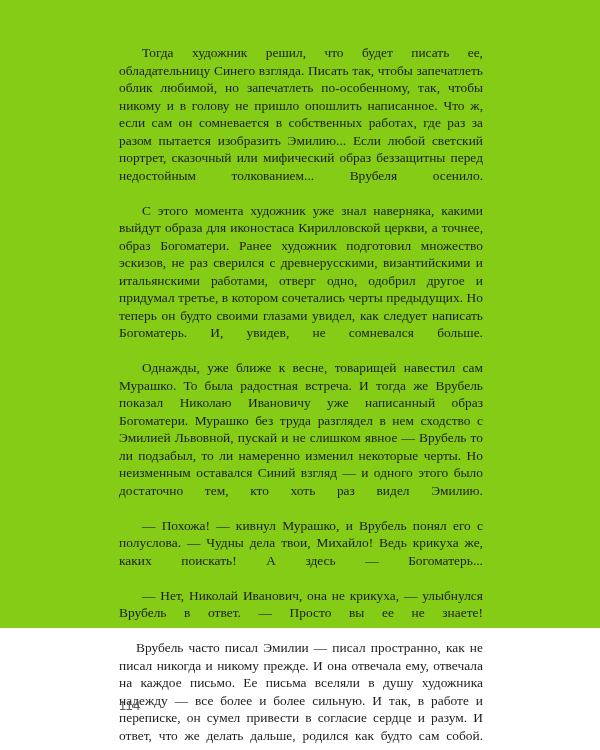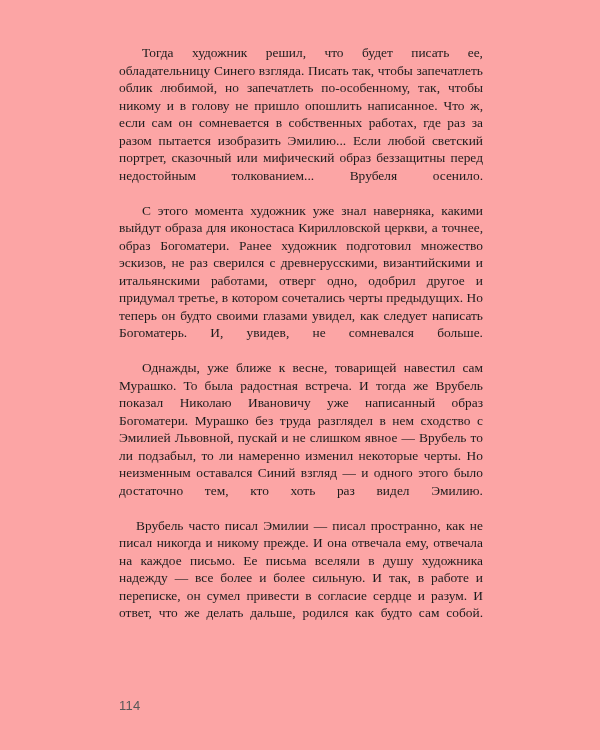--- a/index.html
+++ b/index.html
@@ -11,22 +11,22 @@
     height: 750px;
     background: #ffffff;
     font-family: "Liberation Serif", "DejaVu Serif", serif;
     color: #1a1a1a;
     overflow: hidden;
   }
 
   #page {
     position: relative;
     width: 600px;
-    height: 750px;
-    background: #fca5a5;
+    height: 628px;
+    background: #84cc16;
   }
 
   #text-block {
     position: absolute;
     left: 119px;
     top: 44px;
     width: 364px;
   }
 
   p.para {
@@ -72,21 +72,23 @@
 <div id="page">
 
   <div id="text-block">
 
     <p class="para">Тогда художник решил, что будет писать ее, обладательницу Синего взгляда. Писать так, чтобы запечатлеть облик любимой, но запечатлеть по-особенному, так, чтобы никому и в голову не пришло опошлить написанное. Что ж, если сам он сомневается в собственных работах, где раз за разом пытается изобразить Эмилию... Если любой светский портрет, сказочный или мифический образ беззащитны перед недостойным толкованием... Врубеля осенило.</p>
 
     <p class="para">С этого момента художник уже знал наверняка, какими выйдут образа для иконостаса Кирилловской церкви, а точнее, образ Богоматери. Ранее художник подготовил множество эскизов, не раз сверился с древнерусскими, византийскими и итальянскими работами, отверг одно, одобрил другое и придумал третье, в котором сочетались черты предыдущих. Но теперь он будто своими глазами увидел, как следует написать Богоматерь. И, увидев, не сомневался больше.</p>
 
     <p class="para">Однажды, уже ближе к весне, товарищей навестил сам Мурашко. То была радостная встреча. И тогда же Врубель показал Николаю Ивановичу уже написанный образ Богоматери. Мурашко без труда разглядел в нем сходство с Эмилией Львовной, пускай и не слишком явное — Врубель то ли подзабыл, то ли намеренно изменил некоторые черты. Но неизменным оставался Синий взгляд — и одного этого было достаточно тем, кто хоть раз видел Эмилию.</p>
 
+    <p class="para">— Похожа! — кивнул Мурашко, и Врубель понял его с полуслова. — Чудны дела твои, Михайло! Ведь крикуха же, каких поискать! А здесь — Богоматерь...</p>
 
+    <p class="para">— Нет, Николай Иванович, она не крикуха, — улыбнулся Врубель в ответ. — Просто вы ее не знаете!</p>
 
     <p class="para narrow-indent">Врубель часто писал Эмилии — писал пространно, как не писал никогда и никому прежде. И она отвечала ему, отвечала на каждое письмо. Ее письма вселяли в душу художника надежду — все более и более сильную. И так, в работе и переписке, он сумел привести в согласие сердце и разум. И ответ, что же делать дальше, родился как будто сам собой.</p>
 
   </div>
 
   <div id="page-number">114</div>
 
 </div>
 
 </body></html>

